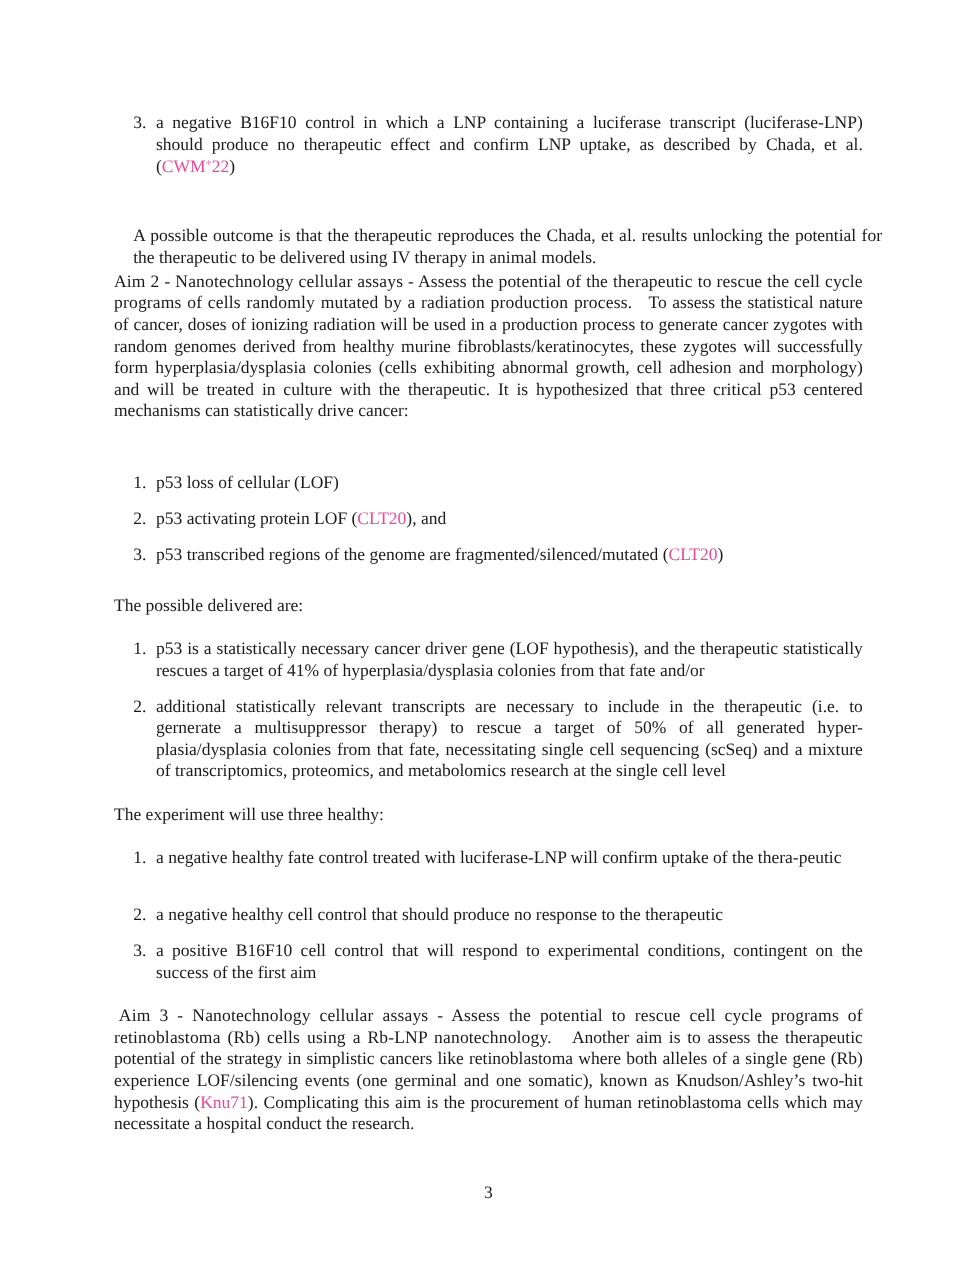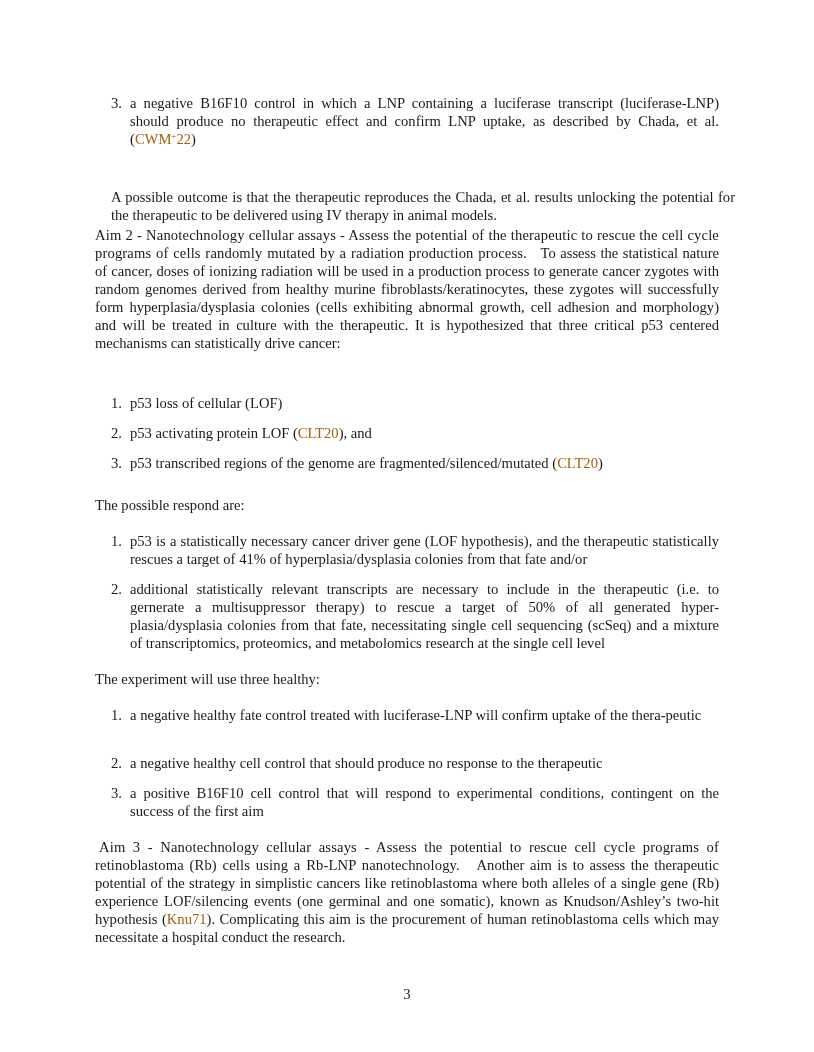--- a/index.html
+++ b/index.html
@@ -11,21 +11,21 @@
   .page {
     position: absolute; left: 95px; top: 0; width: 624px;
     font-family: "Liberation Serif", "DejaVu Serif", serif;
     font-size: 14.6px; line-height: 18px;
   }
   .block { position: absolute; left: 0; width: 624px; }
   .justify { text-align: justify; }
   .li { position: absolute; left: 0; width: 624px; }
   .li .num { position: absolute; left: 16px; width: 18px; text-align: left; }
   .li .body { margin-left: 35px; text-align: justify; }
-  .cite { color: #a16207; }
+  .cite { color: #ec4899; }
   sup { font-size: 9px; line-height: 0; vertical-align: 5px; }
   b.head { font-weight: normal; letter-spacing: 0.15px; }
   .pagenum { position: absolute; top: 986px; left: 0; width: 814px; text-align: center;
     font-family: "Liberation Serif", "DejaVu Serif", serif; font-size: 14.6px; }
 </style>
 </head>
 <body>
 
 <div class="page">
 
@@ -48,21 +48,21 @@
   </div>
   <div class="li" style="top:424px;">
     <span class="num">2.</span>
     <div class="body"><span>p53 activating protein LOF (</span><a class="cite">CLT20</a><span>), and</span></div>
   </div>
   <div class="li" style="top:454px;">
     <span class="num">3.</span>
     <div class="body"><span>p53 transcribed regions of the genome are fragmented/silenced/mutated (</span><a class="cite">CLT20</a><span>)</span></div>
   </div>
 
-  <p class="block" style="top:496px; margin:0;">The possible respond are:</p>
+  <p class="block" style="top:496px; margin:0;">The possible delivered are:</p>
 
   <div class="li" style="top:532px;">
     <span class="num">1.</span>
     <div class="body">p53 is a statistically necessary cancer driver gene (LOF hypothesis), and the therapeutic statistically rescues a target of 41% of hyperplasia/dysplasia colonies from that fate and/or</div>
   </div>
   <div class="li" style="top:580px;">
     <span class="num">2.</span>
     <div class="body">additional statistically relevant transcripts are necessary to include in the therapeutic (i.e. to gernerate a multisuppressor therapy) to rescue a target of 50% of all generated hyper-plasia/dysplasia colonies from that fate, necessitating single cell sequencing (scSeq) and a mixture of transcriptomics, proteomics, and metabolomics research at the single cell level</div>
   </div>
 

